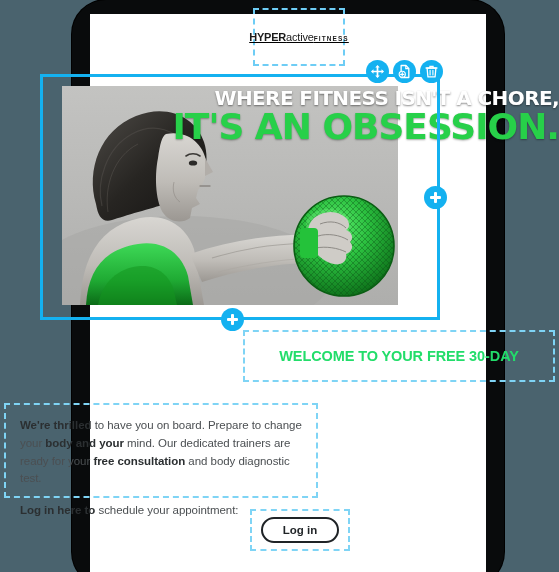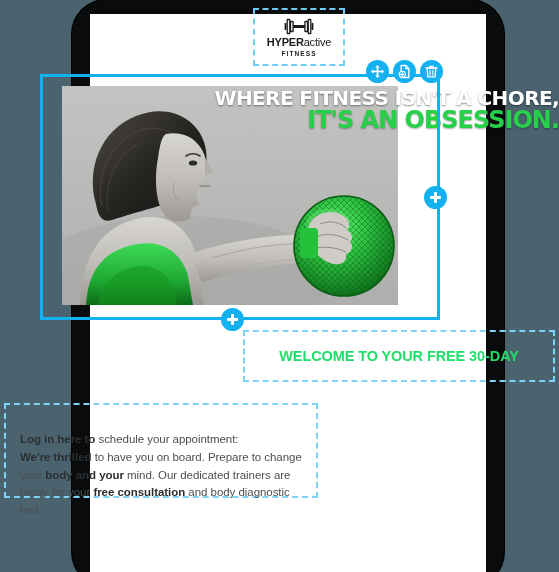--- a/index.html
+++ b/index.html
@@ -44,24 +44,25 @@
 
   
   .logo-block {
     position: absolute;
     left: 253px;
     top: 8px;
     width: 92px;
     height: 58px;
     border: 2px dashed #6ecdf5;
     display: flex;
-    flex-direction: column;
+    flex-direction: row;
     align-items: center;
     justify-content: center;
     background: transparent;
+    text-decoration: underline;
   }
   .logo-icon { display: block; margin-bottom: 2px; }
   .logo-text {
     font-size: 11px;
     letter-spacing: -0.2px;
     color: #1b1b1b;
     line-height: 1;
   }
   .logo-text .b { font-weight: 700; }
   .logo-text .r { font-weight: 400; }
@@ -111,21 +112,21 @@
     font-size: 20px;
     color: #ffffff;
     letter-spacing: -0.6px;
     line-height: 1;
     white-space: nowrap;
     text-shadow: 0 1px 2px rgba(0,0,0,.45);
   }
   .cap2 {
     font-family: "DejaVu Sans", sans-serif;
     font-weight: 700;
-    font-size: 24px;
+    font-size: 36px;
     color: #27d049;
     letter-spacing: -1px;
     line-height: 1.05;
     white-space: nowrap;
     text-shadow: 0 1px 2px rgba(0,0,0,.35);
   }
 
   
   .toolbar {
     position: absolute;
@@ -372,18 +373,21 @@
   <div class="plus-handle plus-right"></div>
   <div class="plus-handle plus-bottom"></div>
 
   <div class="welcome-block">
     <div class="welcome-text">
       <span>WELCOME TO YOUR FREE 30-DAY</span><br>
     </div>
   </div>
 
   <div class="body-block">
+    <p class="body-p"><b>We're thrilled</b><span> to have you on board. Prepare to change your </span><b>body and your</b><span> mind. Our dedicated trainers are ready for your </span><b>free consultation</b><span> and body diagnostic test.</span></p>
     <p class="body-p second"><b>Log in here to</b><span> schedule your appointment:</span></p>
-    <p class="body-p"><b>We're thrilled</b><span> to have you on board. Prepare to change your </span><b>body and your</b><span> mind. Our dedicated trainers are ready for your </span><b>free consultation</b><span> and body diagnostic test.</span></p>
-  </div>
-
+  </div>
+
+  <div class="login-block">
+    <div class="login-btn">Log in</div>
+  </div>
 
 </div>
 
 </body></html>

